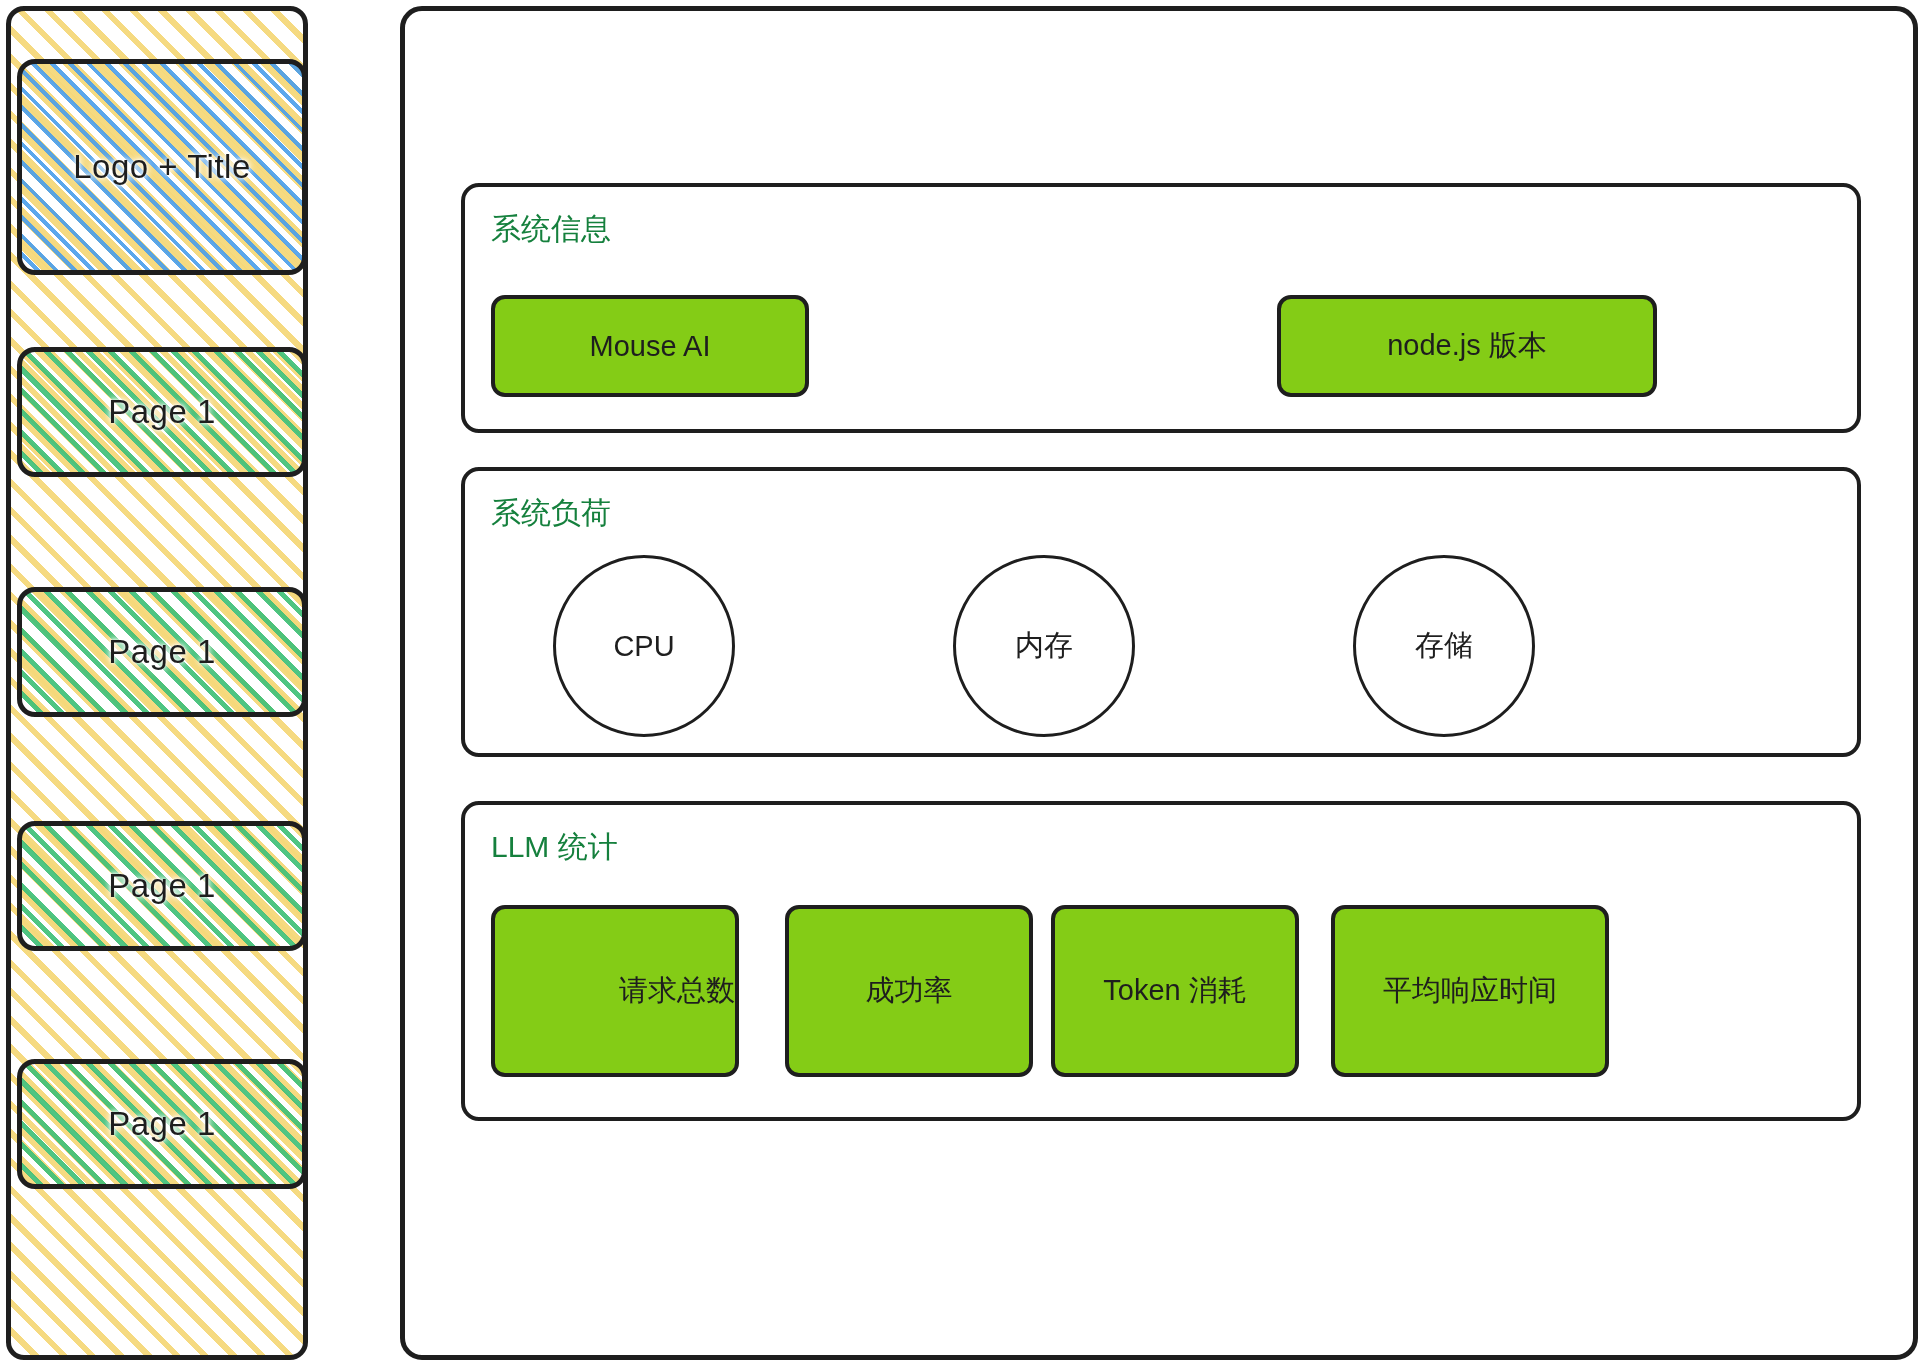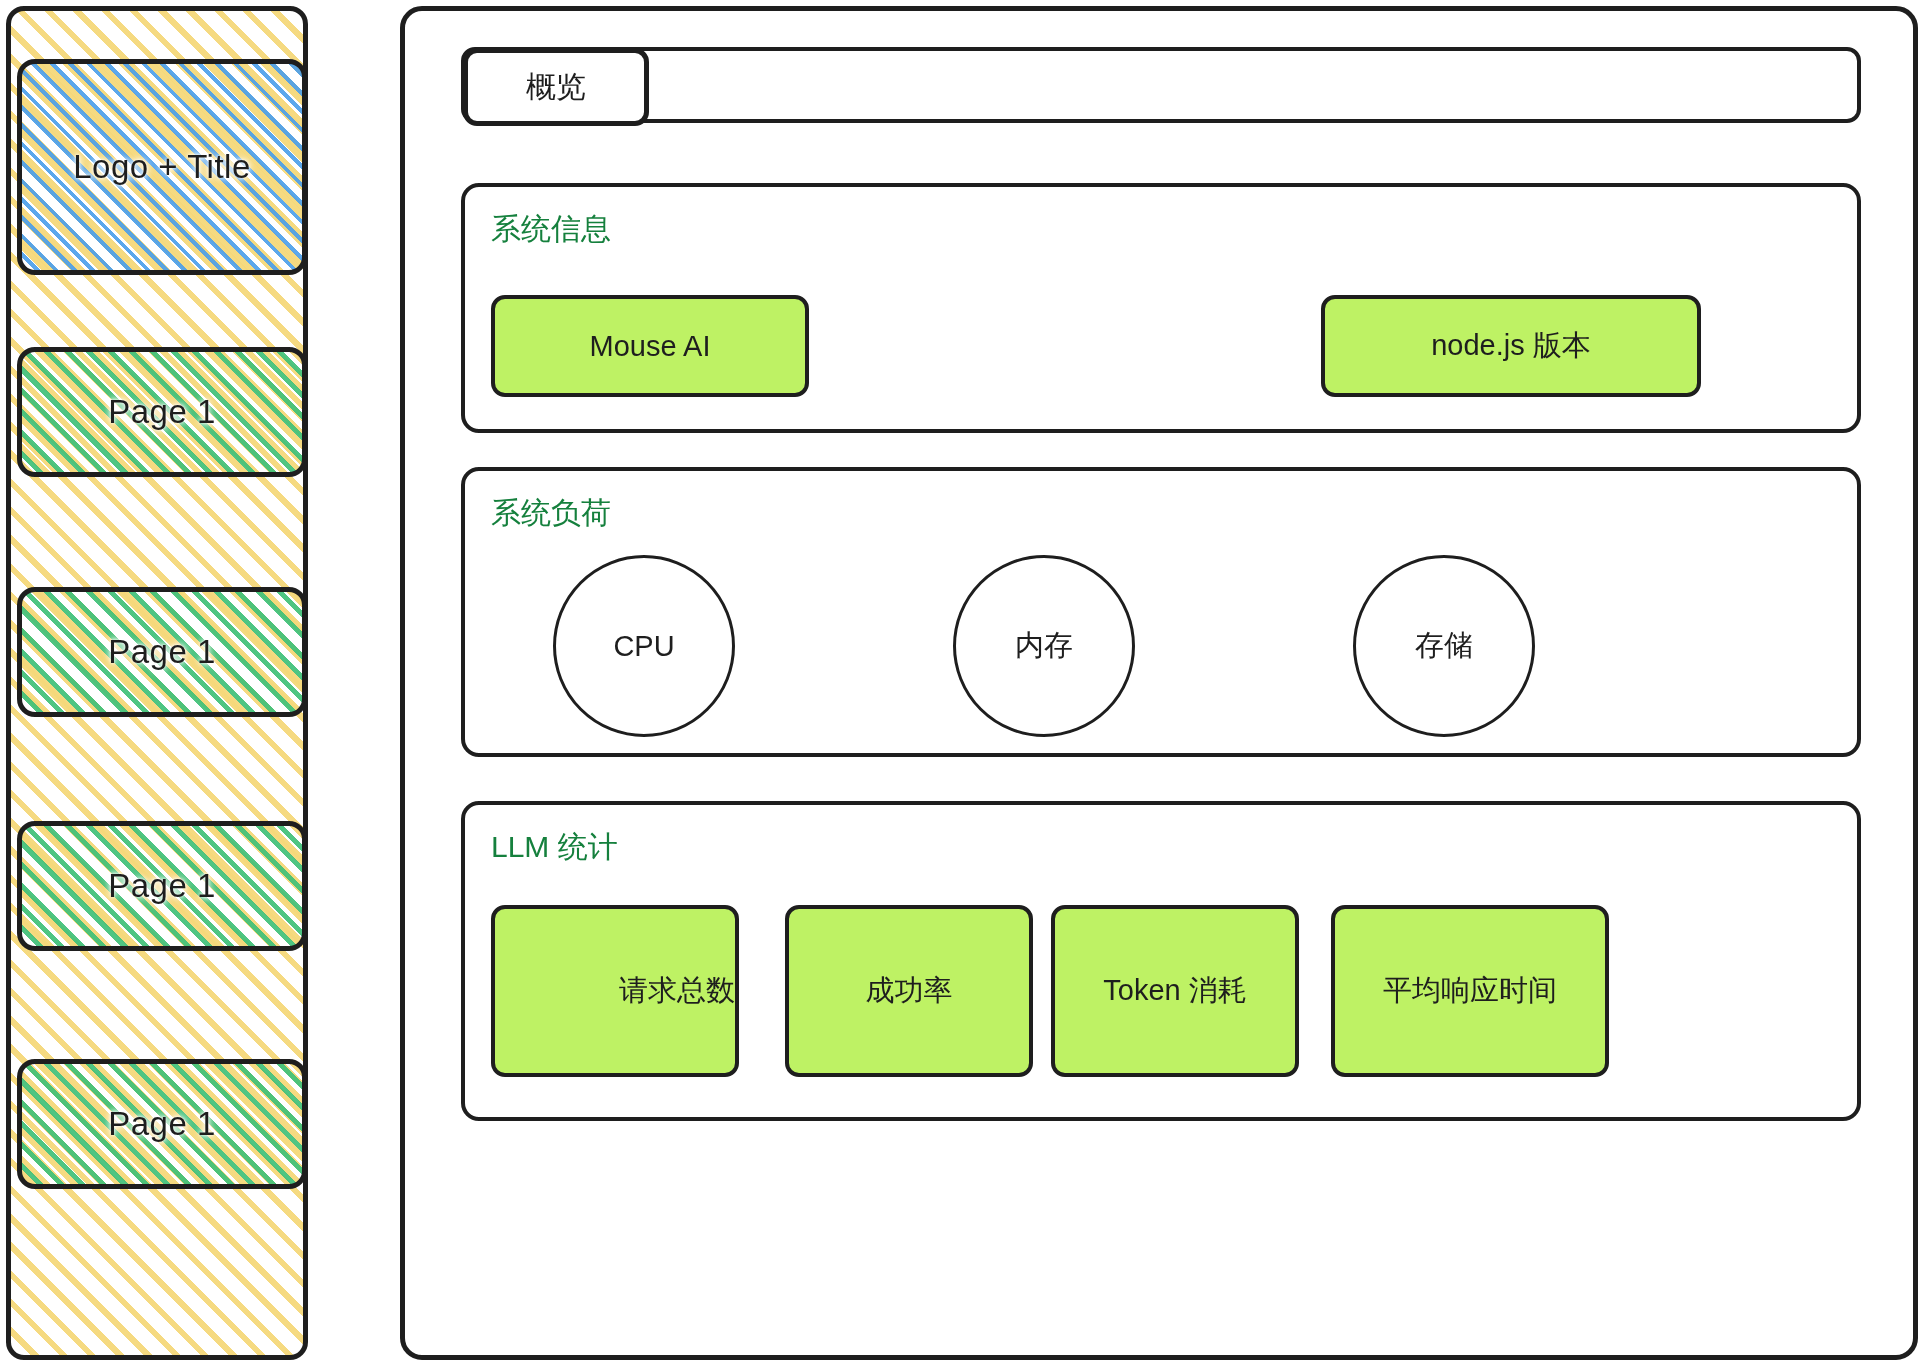--- a/index.html
+++ b/index.html
@@ -138,21 +138,21 @@
     color: #15803d;
   }
 
   .card {
     position: absolute;
     border: 4px solid #1e1e1e;
     border-radius: 14px;
     box-sizing: border-box;
     display: flex; align-items: center; justify-content: center;
     font-size: 29px;
-    background: #bef264;
+    background: #84cc16;
     text-align: center;
   }
   .gauge {
     position: absolute;
     border: 3px solid #1e1e1e;
     border-radius: 50%;
     box-sizing: border-box;
     display: flex; align-items: center; justify-content: center;
     font-size: 29px;
     background: #fff;
@@ -185,35 +185,30 @@
   </div>
 
   <div class="sidebar-item hatch-green" style="top:1048px; height:130px;">
     <span class="lbl">Page 1</span>
   </div>
 
 </div>
 
 <div id="main-window">
 
-  <div id="tabbar">
-    <div id="tab-overview">
-      <span>概览</span>
-    </div>
-  </div>
 
   <div id="panel-sysinfo" class="panel">
     <div class="panel-title">系统信息</div>
 
     <div class="card" style="left:26px;  top:108px; width:318px; height:102px;">
       <span>Mouse AI</span>
     </div>
 
 
-    <div class="card" style="left:812px; top:108px; width:380px; height:102px;margin-left:44px;">
+    <div class="card" style="left:812px; top:108px; width:380px; height:102px;">
       <span>node.js 版本</span>
     </div>
   </div>
 
   <div id="panel-sysload" class="panel">
     <div class="panel-title">系统负荷</div>
 
     <div class="gauge" style="left:88px;  top:84px; width:182px; height:182px;">
       <span>CPU</span>
     </div>

